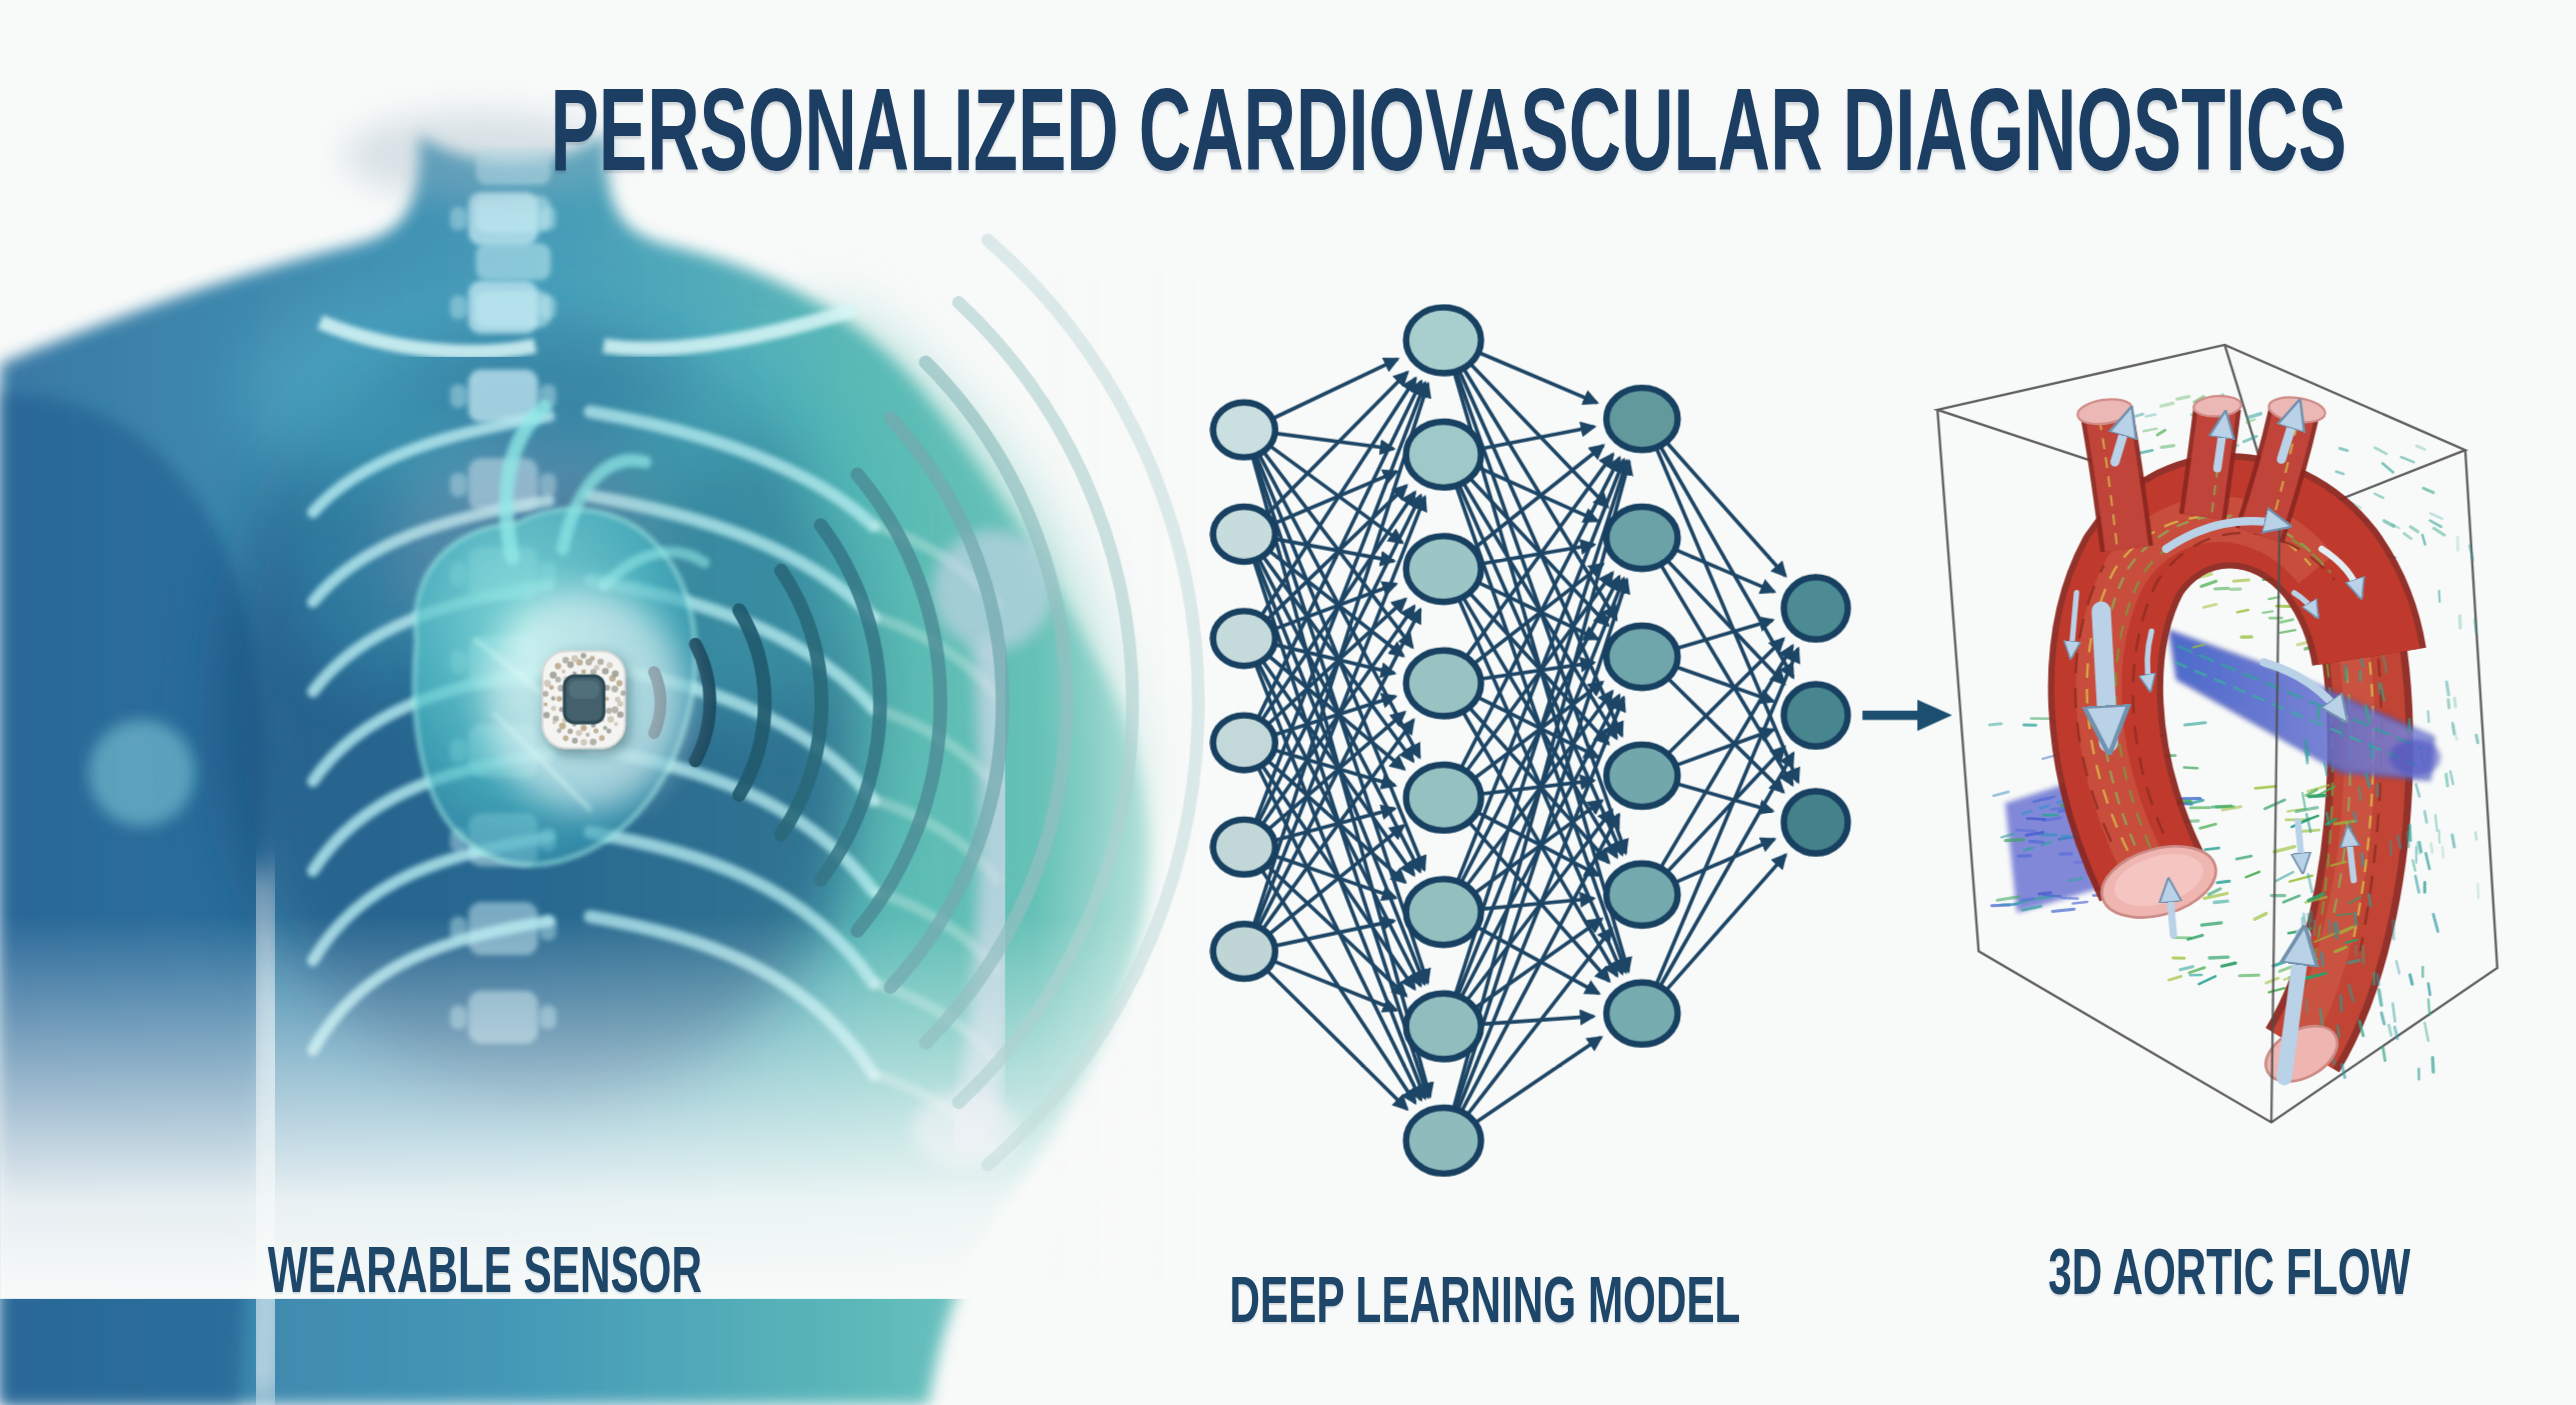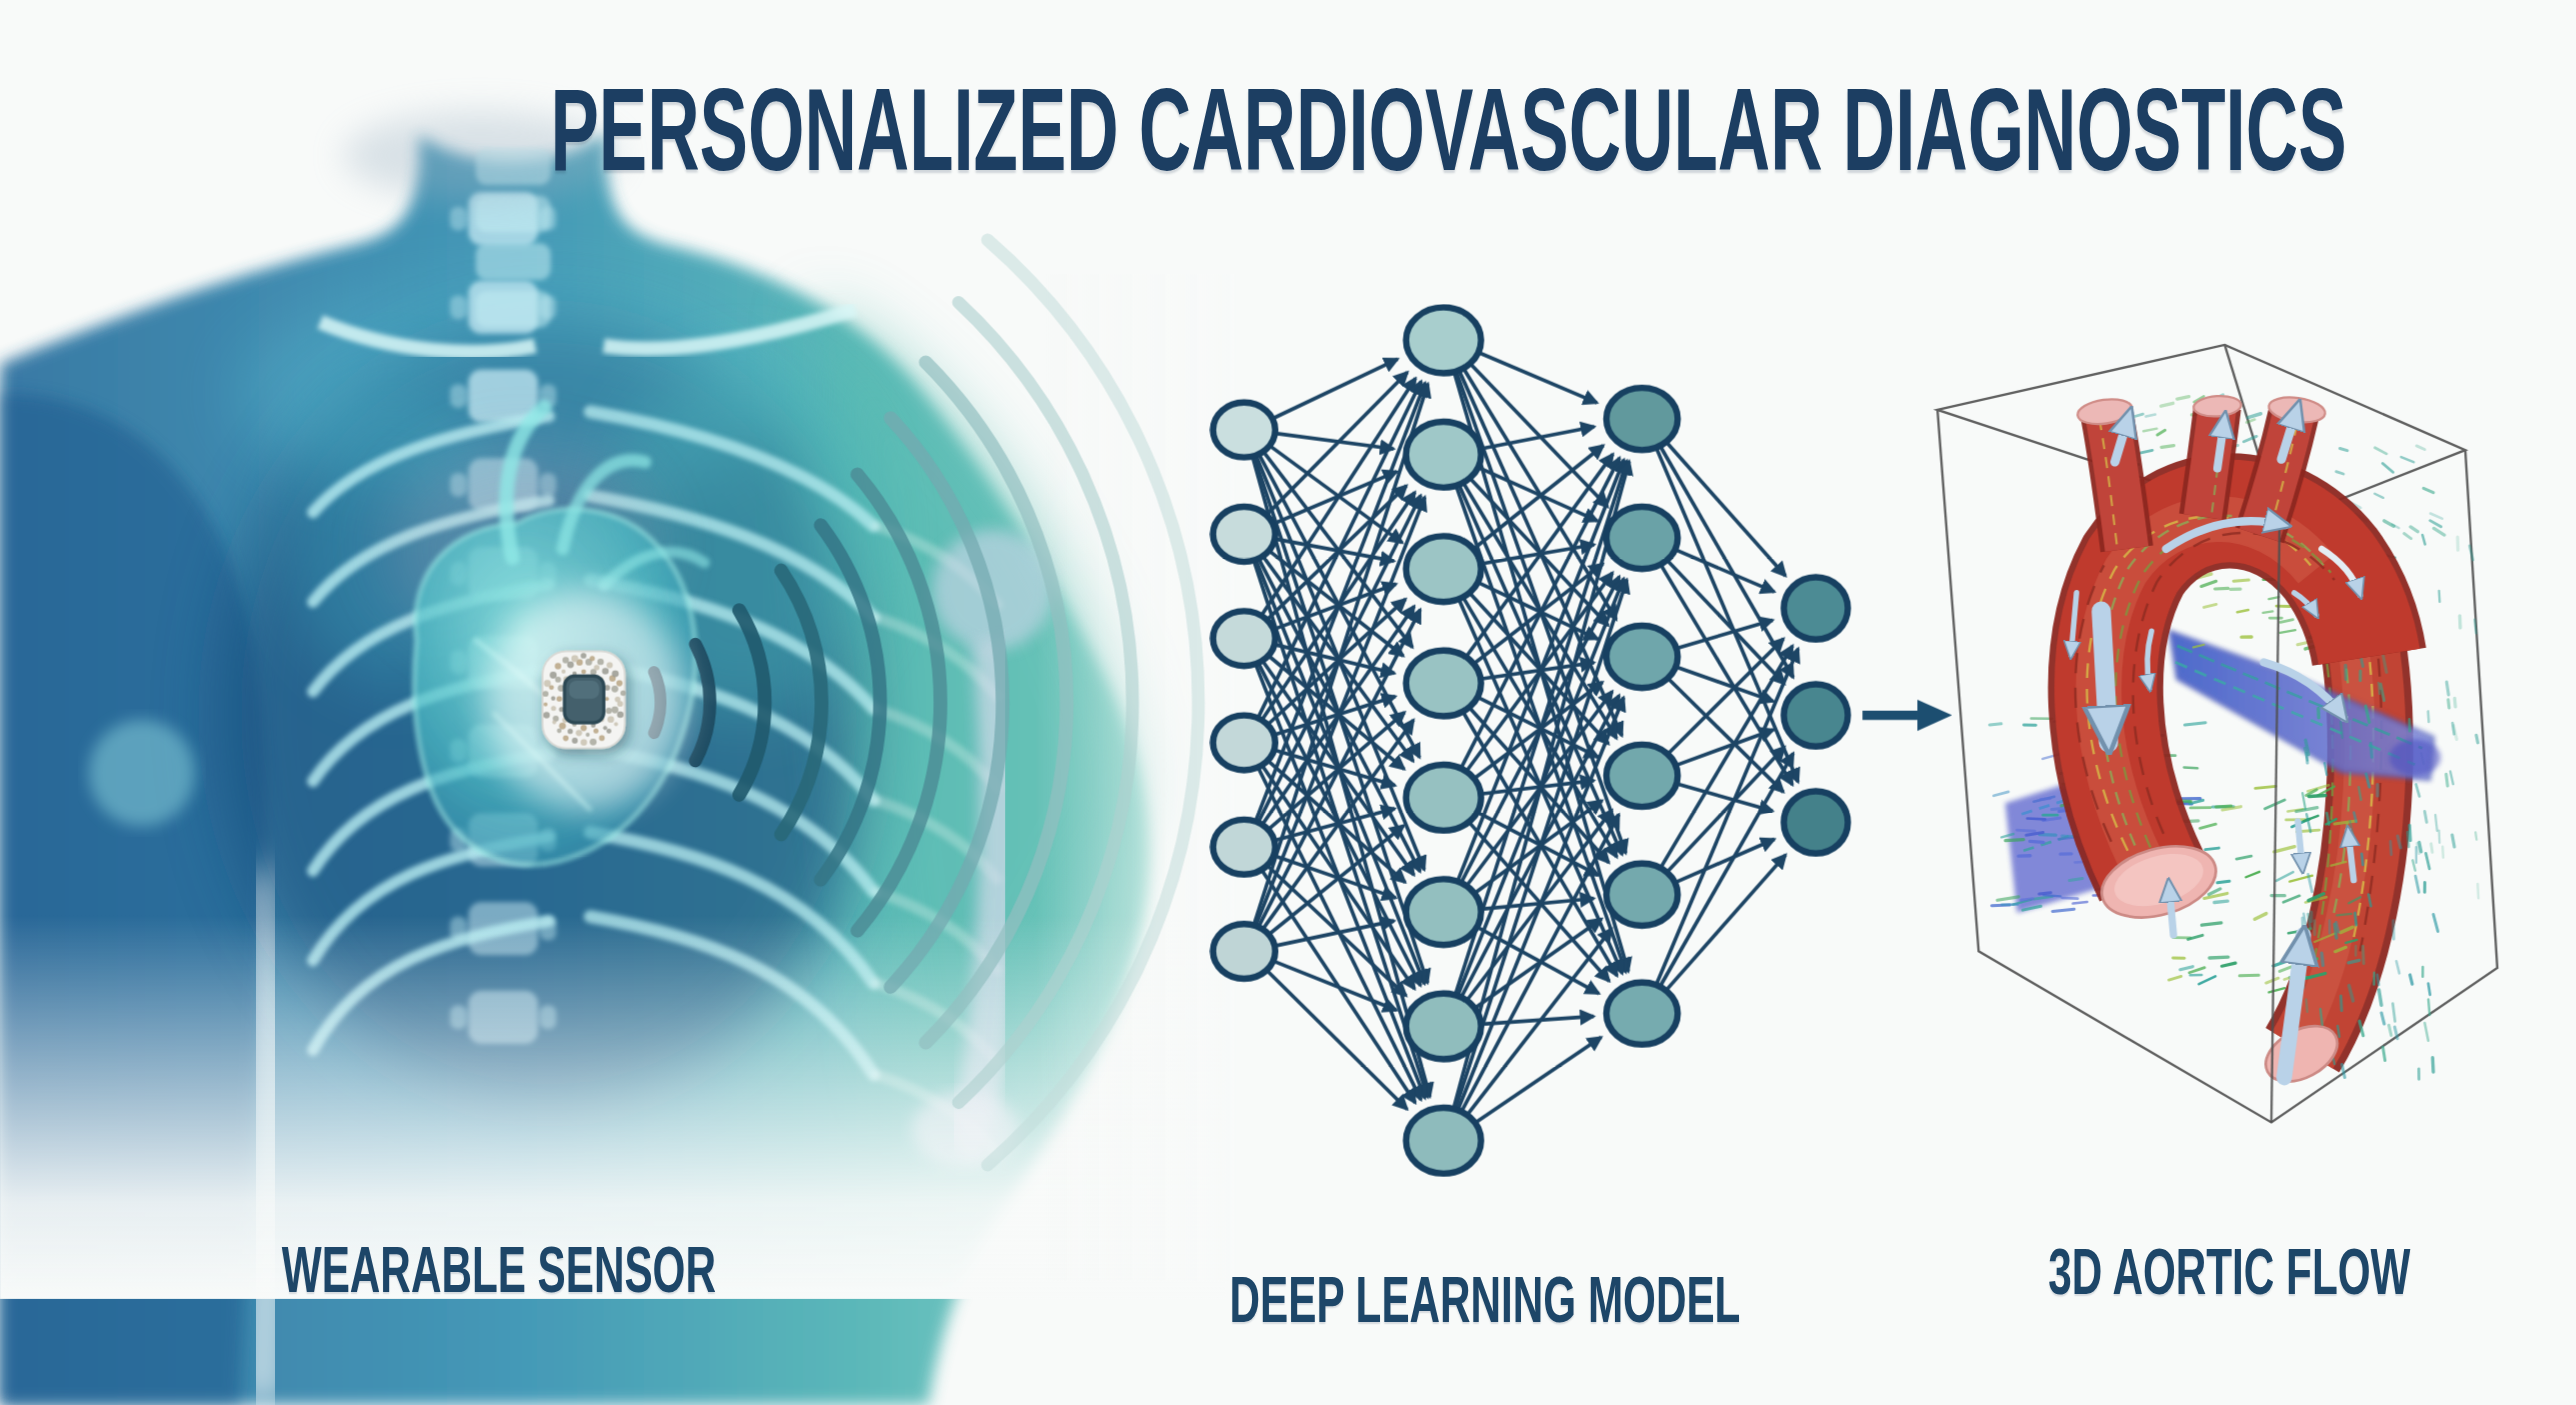--- a/index.html
+++ b/index.html
@@ -5,21 +5,21 @@
   html,body{margin:0;padding:0;width:2576px;height:1405px;overflow:hidden;
     background:#f8faf9;font-family:"Liberation Sans",sans-serif;}
   #stage{position:absolute;left:0;top:0;width:2576px;height:1405px;}
   #scene{position:absolute;left:0;top:0;}
   .txt{position:absolute;text-align:center;color:#1d4668;font-weight:bold;line-height:1;}
   .condense{display:inline-block;white-space:nowrap;transform:scaleX(0.62);transform-origin:50% 50%;}
   .condense2{display:inline-block;white-space:nowrap;transform:scaleX(0.66);transform-origin:50% 50%;}
   #title{left:0;top:71px;width:2576px;font-size:117px;color:#1c3e62;
     text-shadow:0 2.7px 2.7px rgba(25,50,80,0.18);}
   .panel-label{font-size:64px;text-shadow:0 1.8px 1.8px rgba(25,50,80,0.15);}
-  #label-sensor{left:87px;top:1240px;width:823px;}
+  #label-sensor{left:73px;top:1240px;width:823px;}
   #label-sensor .line{line-height:61px;}
   #label-model{left:1098px;top:1268px;width:732px;}
   #label-flow{left:1863px;top:1240px;width:732px;}
 </style>
 </head>
 <body>
 
 <div id="stage">
 
   <svg id="scene" width="2576" height="1405" viewBox="0 0 2816 1536">

